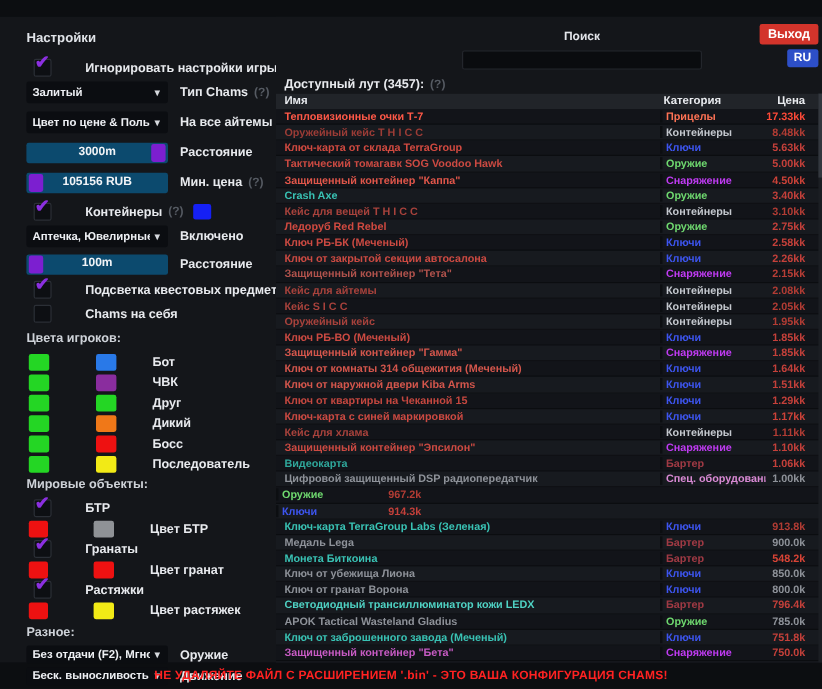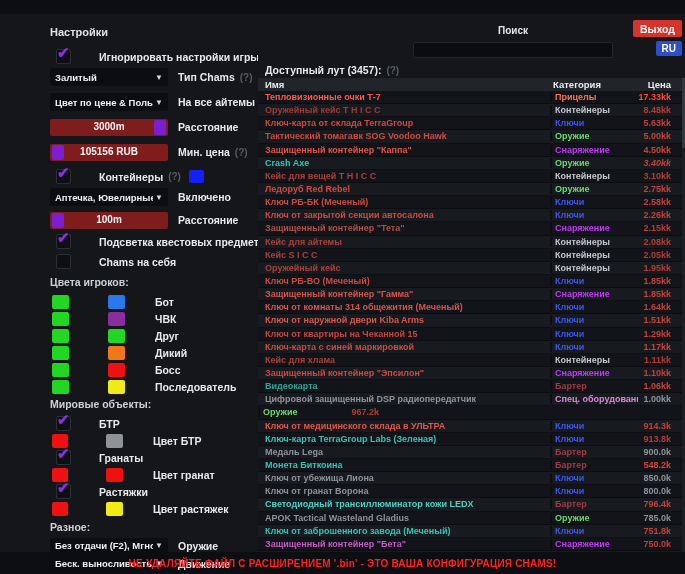--- a/index.html
+++ b/index.html
@@ -4,33 +4,33 @@
 <style>
   * { margin:0; padding:0; box-sizing:border-box; }
   html,body { width:685px; height:574px; overflow:hidden; }
   body { background:#14161a; font-family:"Liberation Sans", sans-serif; font-weight:700; color:#e8eaee; position:relative; }
   .topbar { height:14px; background:#0c0e11; width:100%; }
   .content { display:flex; height:538px; }
   .footer { height:22px; background:#0c0e11; display:flex; align-items:center; justify-content:center; }
   .footer-text { color:#ff2222; font-size:10px; letter-spacing:.2px; }
 
   
-  .sidebar { width:230px; padding:10px 0 0 22px; flex:none;margin-left:28px; }
+  .sidebar { width:230px; padding:10px 0 0 22px; flex:none; }
   .sb-title { font-size:11px; color:#dfe2e7; margin:2px 0 10px 0; }
   .row { display:flex; align-items:center; margin-bottom:7px; height:18px; }
   .row.tight { margin-bottom:3px; height:17px; }
   .cb { width:15px; height:15px; background:#0d0f13; border:1px solid #2b2f36; border-radius:2px; position:relative; flex:none; margin-left:6px; cursor:pointer; }
   .cb .tick { position:absolute; left:0px; top:-5px; color:#8b2fe0; font-size:15px; line-height:15px; }
   .cb-lbl { margin-left:28px; font-size:10.5px; white-space:nowrap; }
   .hint { color:#565b63; font-size:10px; margin-left:5px; }
   .dd { width:118px; height:18px; background:#0b0d11; border-radius:2px; display:flex; align-items:center; padding:0 5px; cursor:pointer; flex:none; }
   .dd.small { height:15px; }
   .dd-text { flex:1; font-size:9.5px; color:#eef0f4; white-space:nowrap; overflow:hidden; }
   .dd-arrow { font-size:8px; color:#d6d9de; margin-left:2px; }
-  .slider { width:118px; height:17px; background:#7f1d1d; border-radius:2px; position:relative; flex:none; cursor:pointer; }
+  .slider { width:118px; height:17px; background:#0c4a6e; border-radius:2px; position:relative; flex:none; cursor:pointer; }
   .s-val { position:absolute; left:0; right:0; top:2px; text-align:center; font-size:10px; color:#f2f4f7; }
   .handle { position:absolute; top:1px; width:12px; height:15px; background:#7c1fd0; border-radius:2px; cursor:grab; }
   .ctl-lbl { margin-left:10px; font-size:10.5px; white-space:nowrap; }
   .swatch { width:15px; height:13px; border-radius:2px; flex:none; }
   .sec-title { font-size:10.5px; color:#ced2d8; margin:6px 0 5px 0; }
   .prow { display:flex; align-items:center; height:17px; }
   .prow .sw1 { margin-left:2px; width:17px; height:14px; border-radius:2px; }
   .prow .sw2 { margin-left:39px; width:17px; height:14px; border-radius:2px; }
   .prow .p-lbl { margin-left:30px; font-size:10.5px; }
   .wrow { display:flex; align-items:center; height:17px; }
@@ -285,21 +285,21 @@
 
   <div class="trow">
     <span class="c-name" style="color: rgb(224, 86, 74);">Защищенный контейнер "Каппа"</span>
     <span class="c-cat" style="color: rgb(191, 59, 242);">Снаряжение</span>
     <span class="c-price" style="color: rgb(204, 66, 56);">4.50kk</span>
   </div>
 
   <div class="trow">
     <span class="c-name" style="color: rgb(57, 194, 180);">Crash Axe</span>
     <span class="c-cat" style="color: rgb(111, 217, 111);">Оружие</span>
-    <span class="c-price" style="color: rgb(196, 64, 58); font-style: italic;">3.40kk</span>
+    <span class="c-price" style="color: rgb(196, 64, 58);">3.40kk</span>
   </div>
 
   <div class="trow">
     <span class="c-name" style="color: rgb(168, 66, 60);">Кейс для вещей T H I C C</span>
     <span class="c-cat" style="color: rgb(195, 199, 205);">Контейнеры</span>
     <span class="c-price" style="color: rgb(178, 60, 52);">3.10kk</span>
   </div>
 
   <div class="trow">
     <span class="c-name" style="color: rgb(209, 74, 64);">Ледоруб Red Rebel</span>
@@ -402,21 +402,20 @@
     <span class="c-cat" style="color: rgb(217, 138, 212);">Спец. оборудование</span>
     <span class="c-price" style="color: rgb(142, 146, 153);">1.00kk</span>
   </div>
 
   <div class="trow">
     <span class="c-cat" style="color: rgb(111, 217, 111);">Оружие</span>
     <span class="c-price" style="color: rgb(178, 60, 52);">967.2k</span>
   </div>
 
   <div class="trow">
-    <span class="c-name" style="color: rgb(224, 86, 74);">Ключ от медицинского склада в УЛЬТРА</span>
     <span class="c-cat" style="color: rgb(61, 85, 240);">Ключи</span>
     <span class="c-price" style="color: rgb(196, 64, 58);">914.3k</span>
   </div>
 
   <div class="trow">
     <span class="c-name" style="color: rgb(57, 194, 180);">Ключ-карта TerraGroup Labs (Зеленая)</span>
     <span class="c-cat" style="color: rgb(61, 85, 240);">Ключи</span>
     <span class="c-price" style="color: rgb(178, 60, 52);">913.8k</span>
   </div>
 

